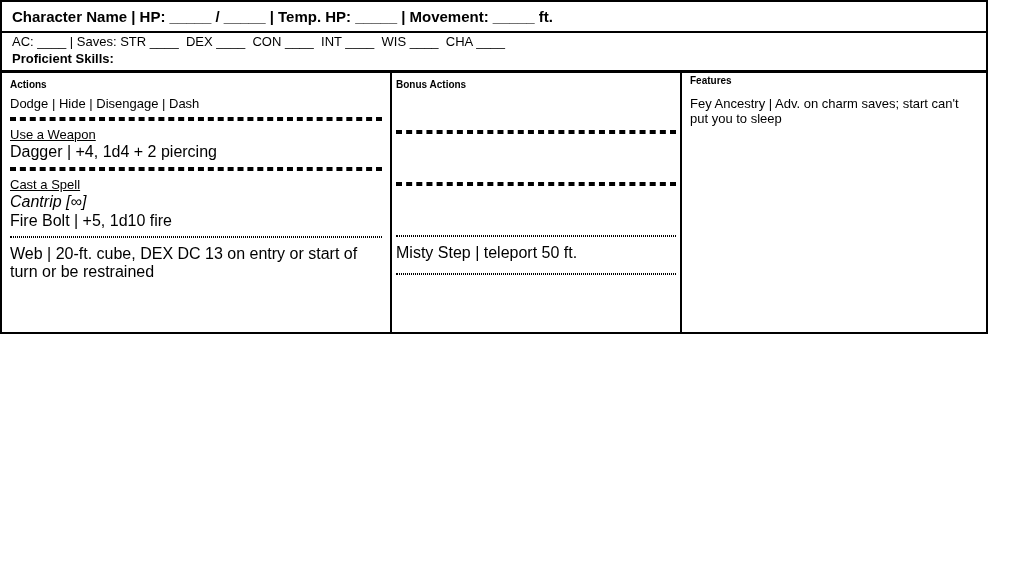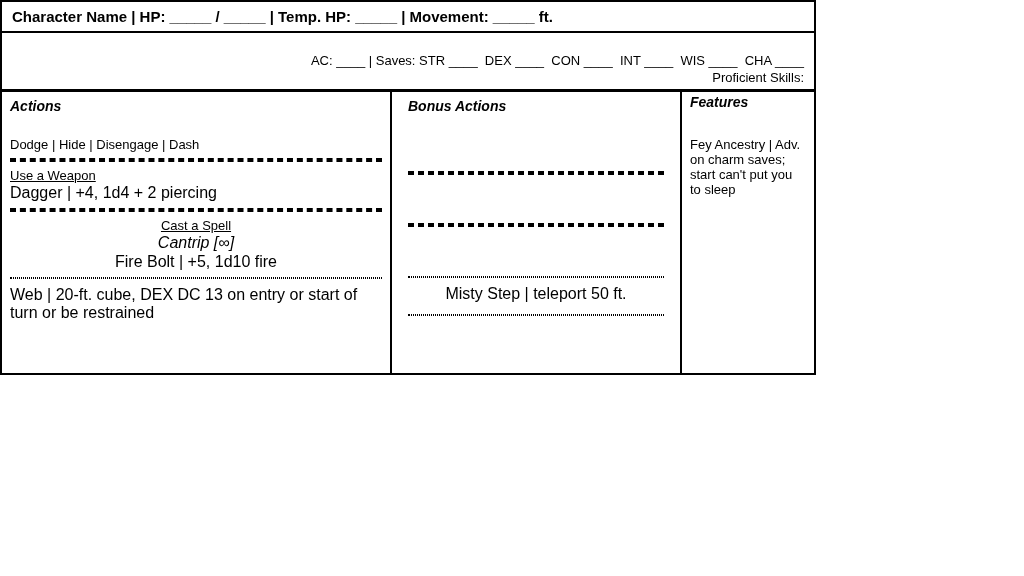--- a/index.html
+++ b/index.html
@@ -12,92 +12,89 @@
       font-family: Arial, sans-serif;
       font-size: 13px;
       background: #fff;
       color: #000;
       width: 1024px;
       height: 576px;
       overflow: hidden;
     }
 
     .sheet {
-      width: 816px;
+      width: 988px;
       border: 2px solid #000;
       padding: 0;
     }
 
     .header-top {
       padding: 6px 10px;
       border-bottom: 2px solid #000;
       font-size: 15px;
       font-weight: bold;
     }
 
     .header-bottom {
-      padding: 20px 10px 4px 10px;
+      padding: 1px 10px 4px 10px;
       border-bottom: 3px solid #000;
-      text-align: right;
     }
 
     .header-bottom .saves-line {
       font-size: 13px;
       margin-bottom: 2px;
     }
 
     .header-bottom .proficient-line {
-      font-weight: normal;
+      font-weight: bold;
       font-size: 13px;
     }
 
     .main-content {
       display: flex;
       width: 100%;
     }
 
     .col-actions {
       flex: 0 0 390px;
       border-right: 2px solid #000;
       padding: 6px 8px;
     }
 
     .col-bonus {
       flex: 0 0 290px;
       border-right: 2px solid #000;
-      padding: 6px 16px;
+      padding: 6px 4px;
     }
 
     .col-features {
       flex: 1;
       padding: 2px 8px;
     }
 
     .col-header {
       font-weight: bold;
-      font-size: 14px;
-      margin-bottom: 21px;
-      font-style: italic;
+      font-size: 10px;
+      margin-bottom: 4px;
     }
 
     .section {
       padding: 6px 0;
     }
 
     .section-dashed {
       border-bottom: 2px dashed #000;
       padding-bottom: 6px;
       margin-bottom: 0;
     }
 
     .section-dotted {
       border-bottom: 1px dotted #000;
       padding-bottom: 6px;
       margin-bottom: 0;
-      text-align: center;
     }
 
     .section-top-dashed {
       border-top: 2px dashed #000;
       padding-top: 6px;
     }
 
     .section-top-dotted {
       border-top: 1px dotted #000;
       padding-top: 6px;

